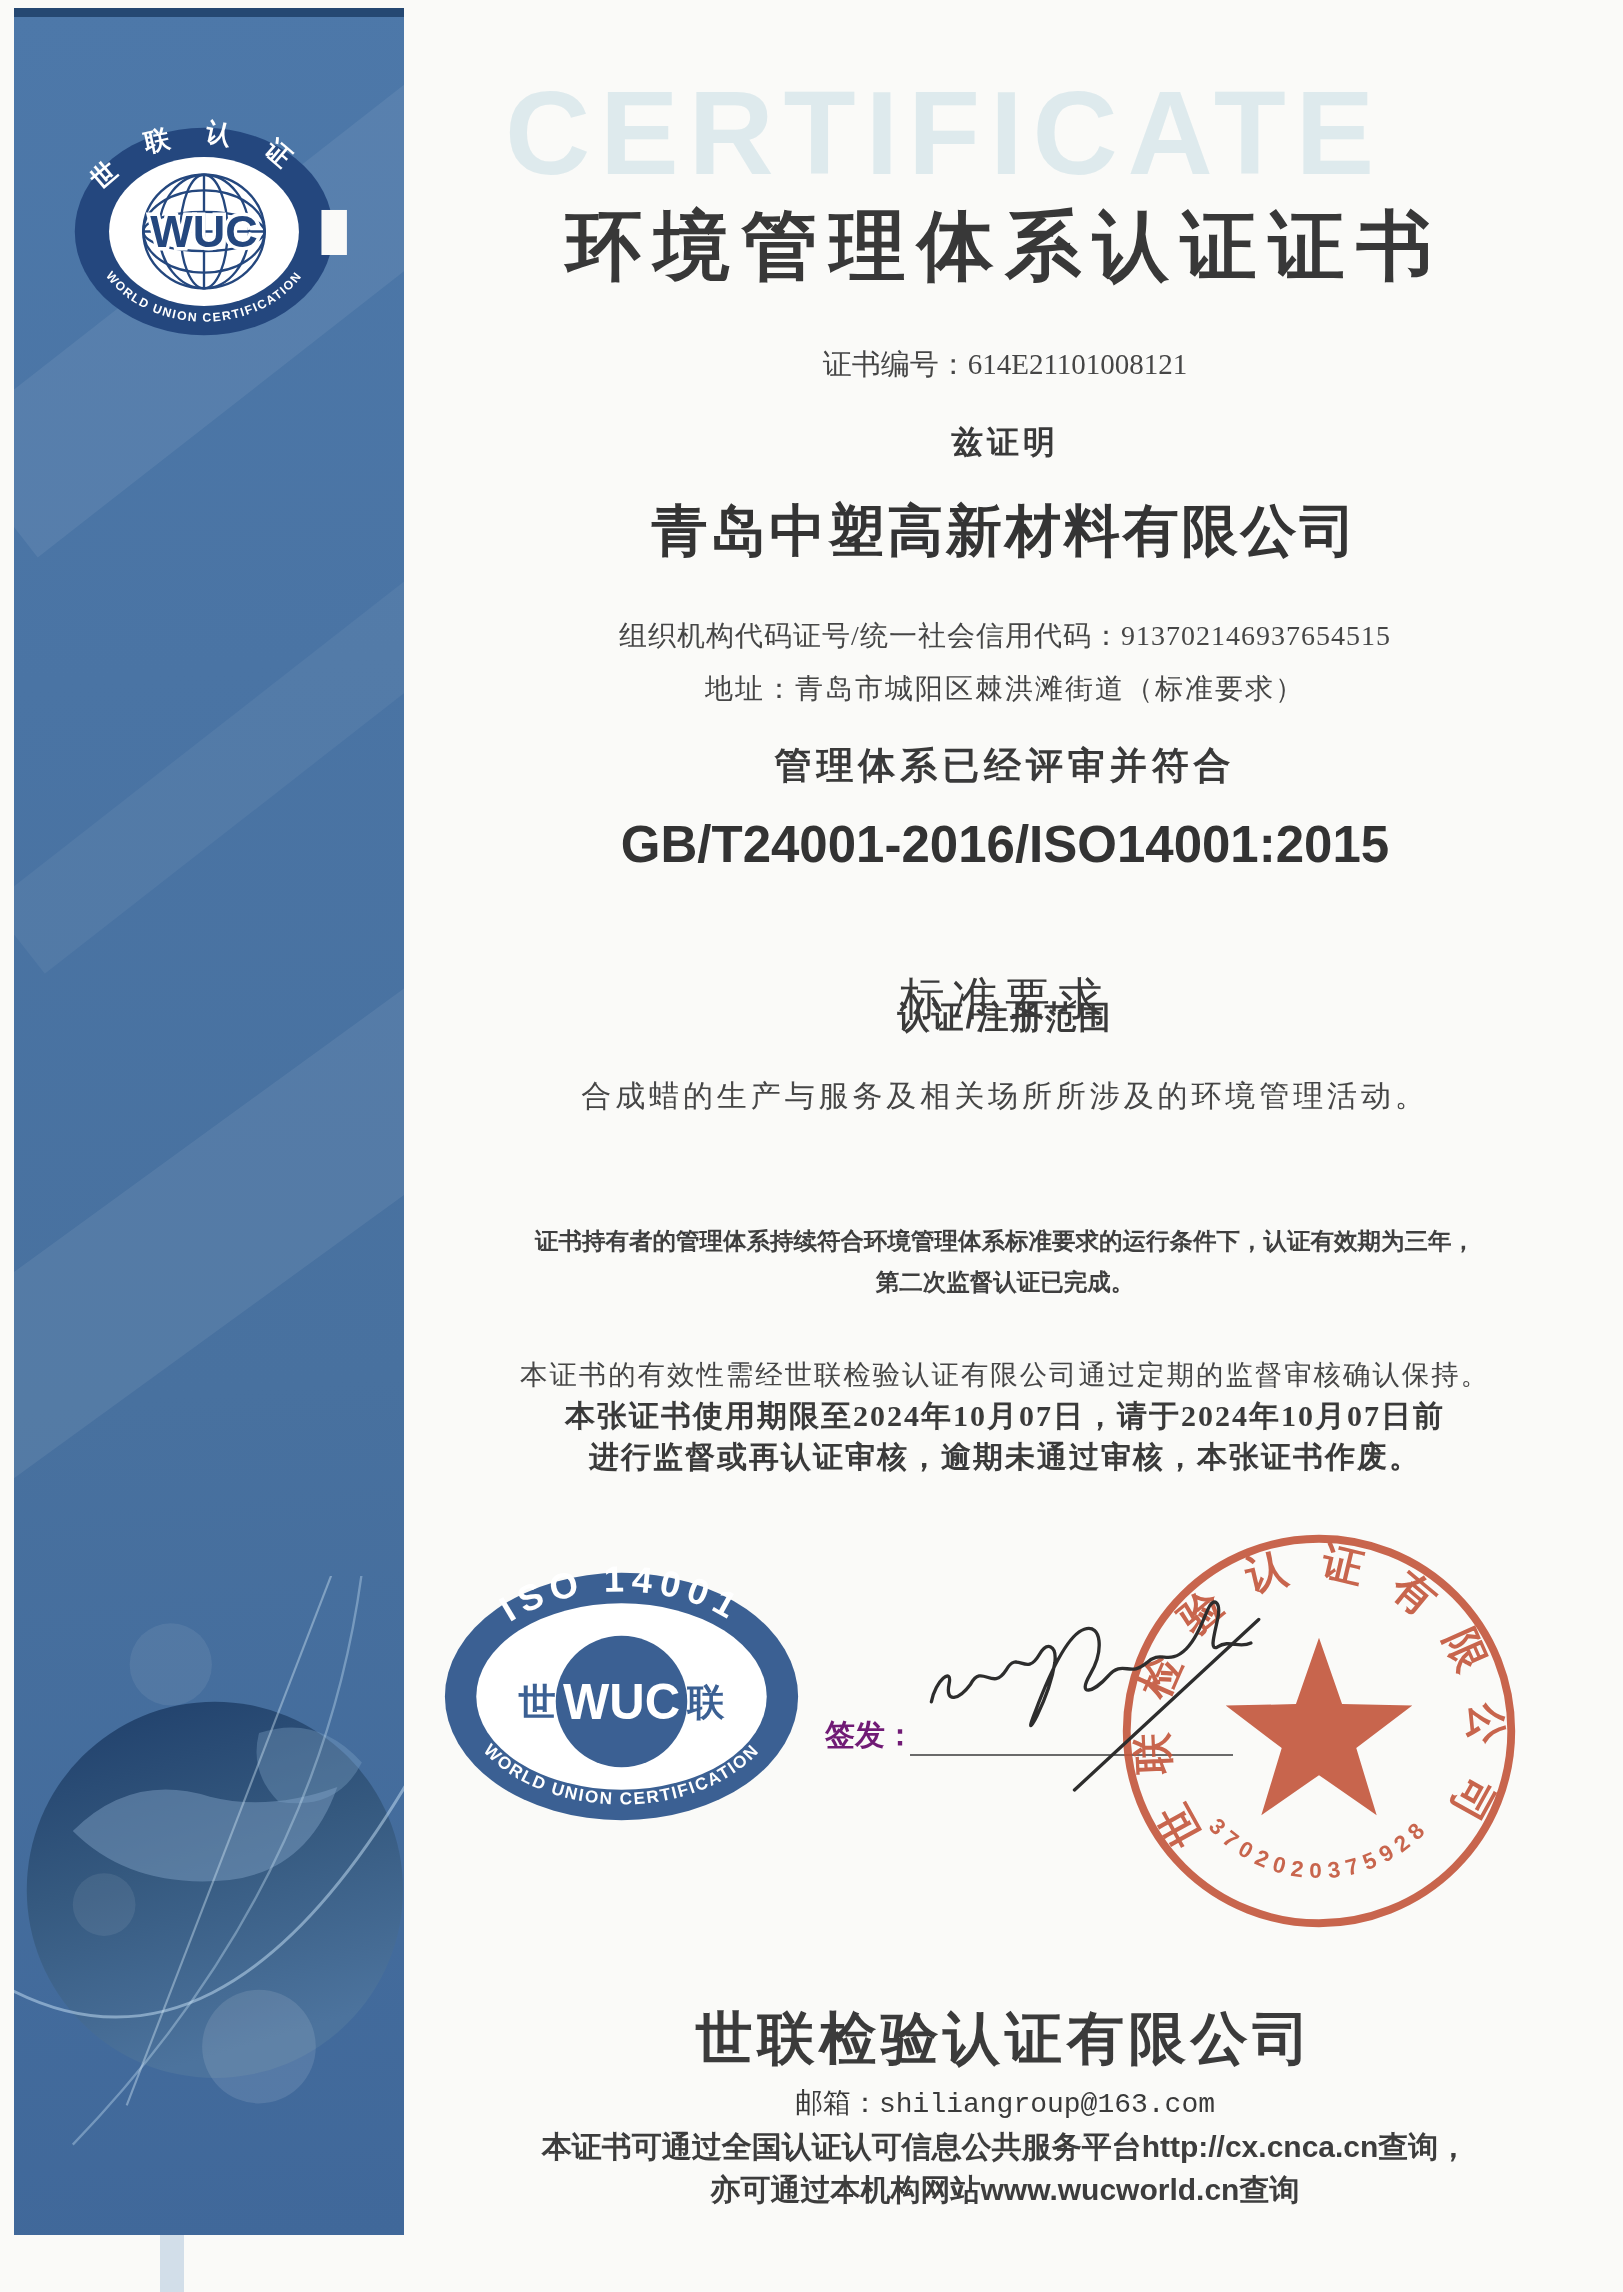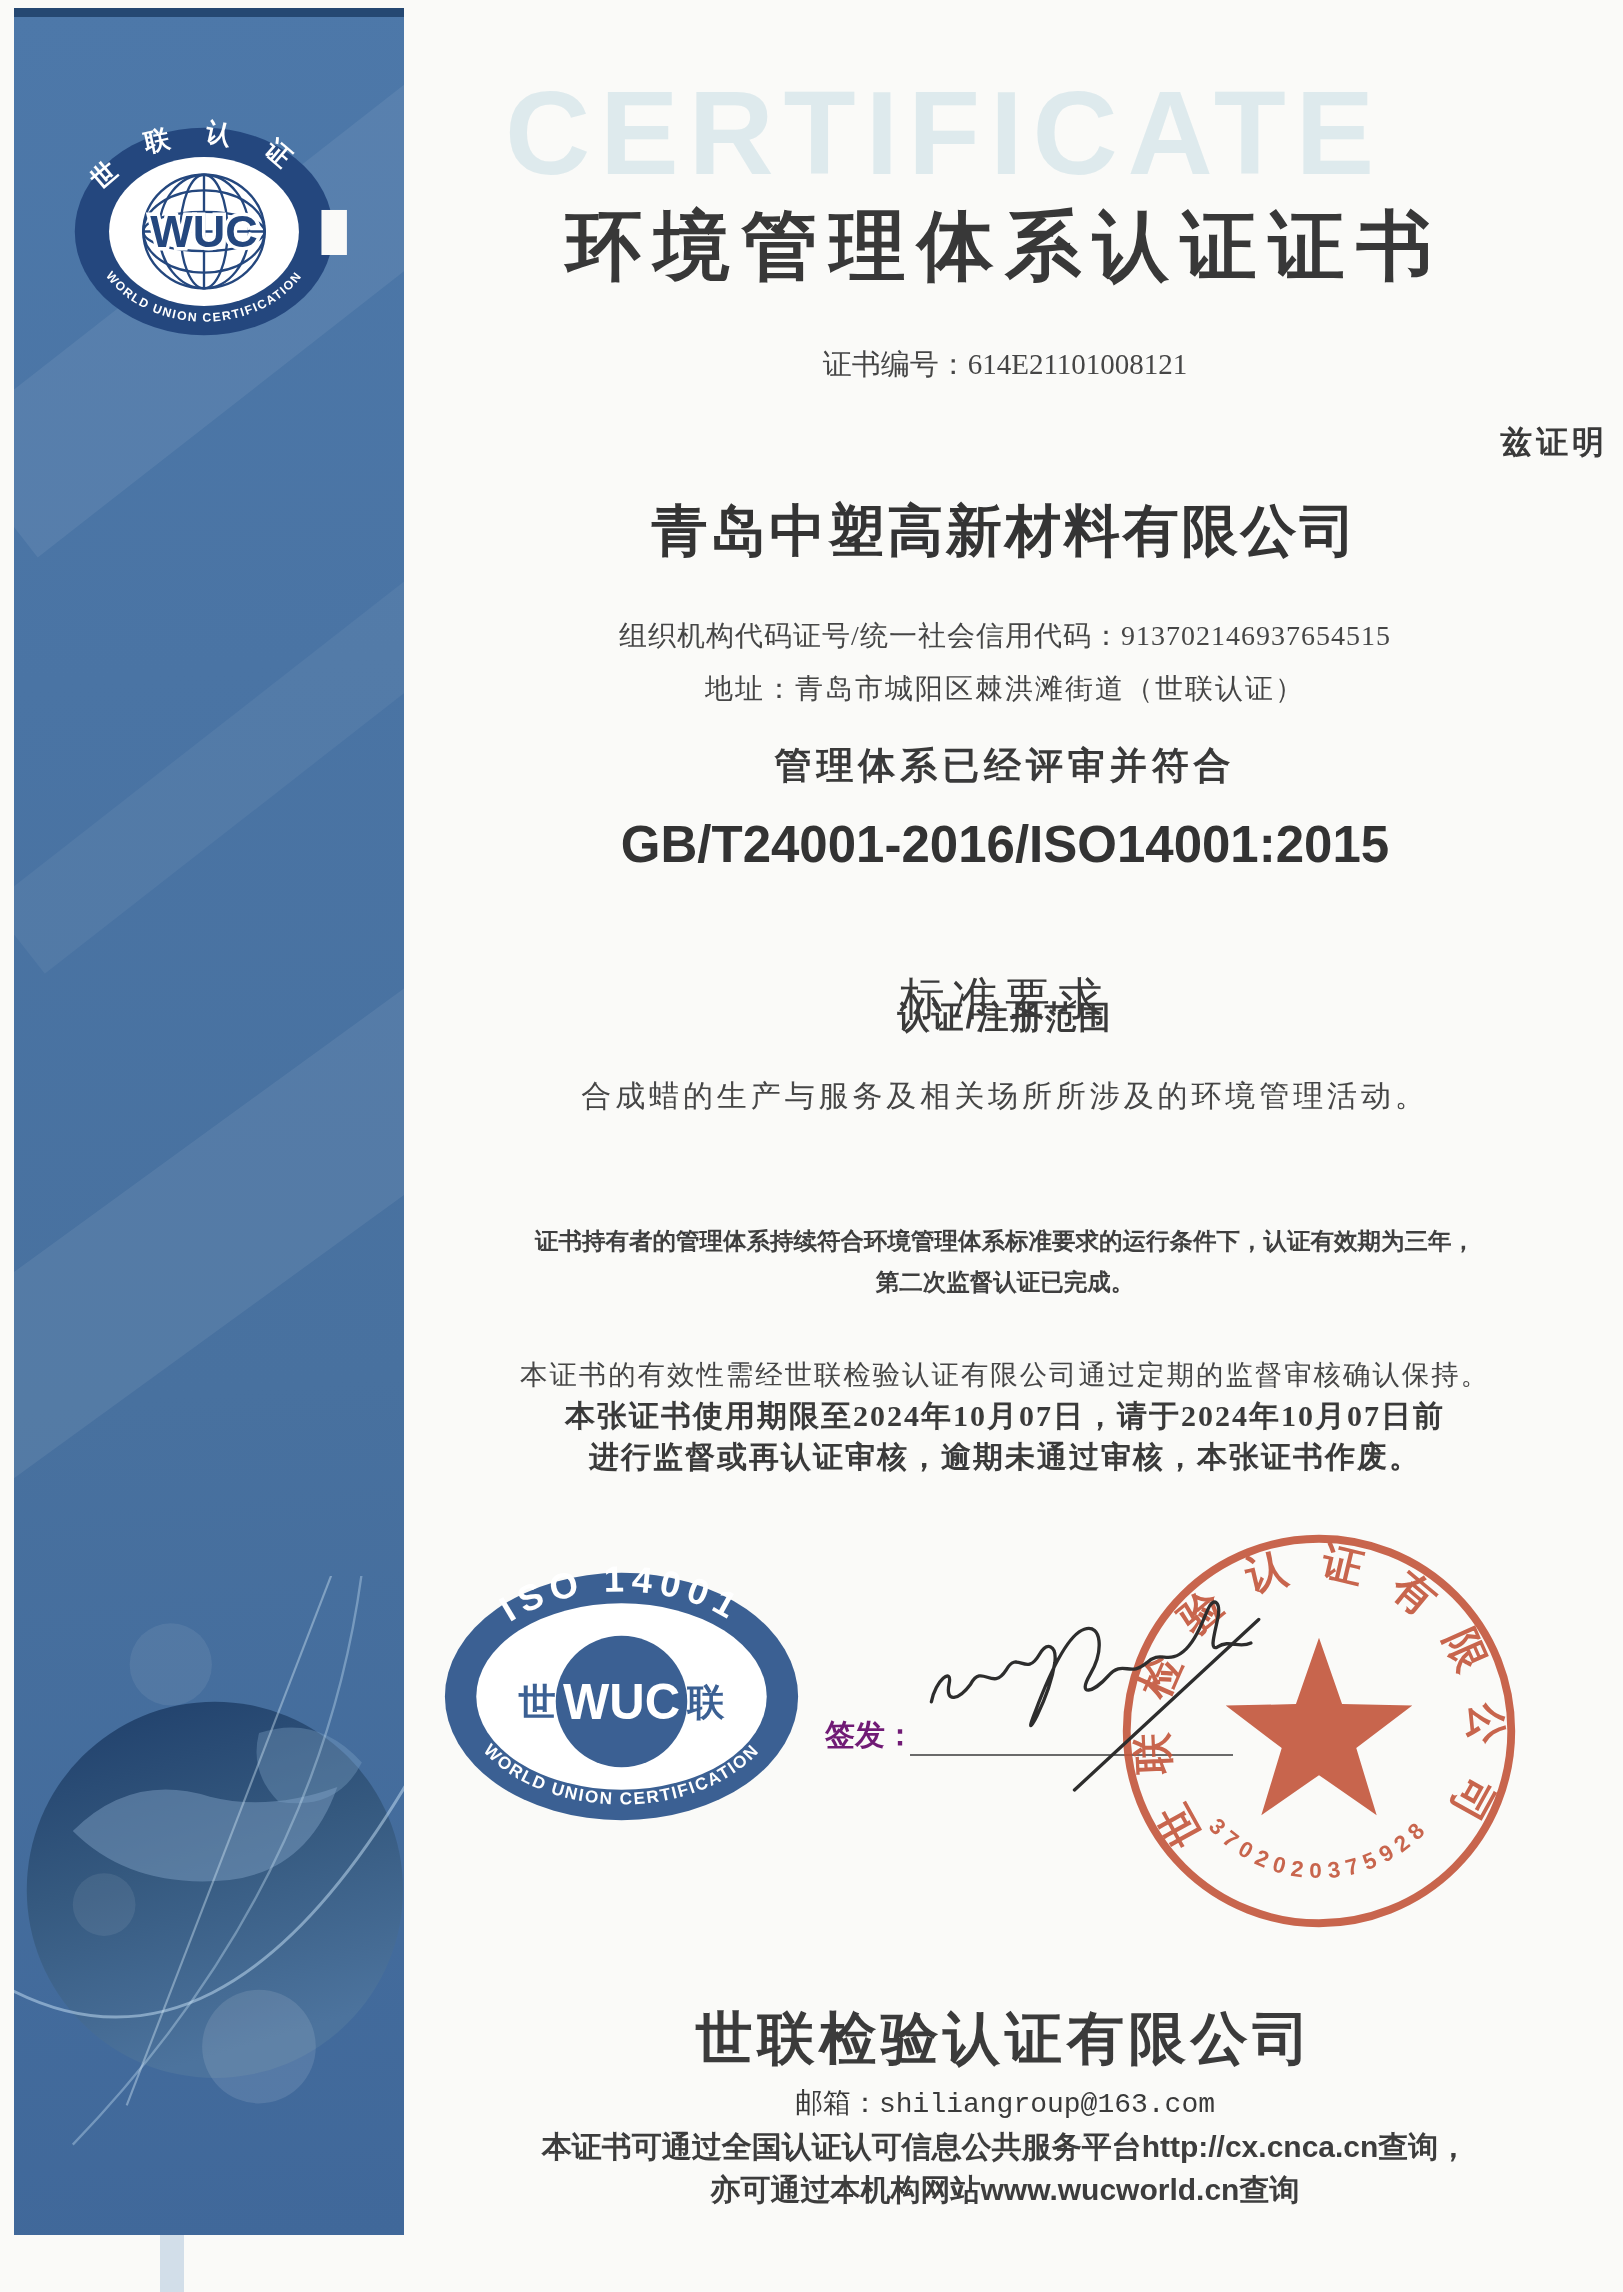--- a/index.html
+++ b/index.html
@@ -33,21 +33,21 @@
   .stamp{position:absolute;left:1113px;top:1525px;width:412px;height:412px;opacity:.90;}
   .signature{position:absolute;left:902px;top:1586px;width:392px;height:211px;z-index:2;}
   .sign-label{position:absolute;left:825px;top:1715px;font-size:30px;font-weight:600;color:#701a75;}
   .sign-line{position:absolute;left:910px;top:1754px;width:323px;height:2px;background:#6a6a6a;}
   
   .line{position:absolute;left:402px;width:1206px;text-align:center;white-space:nowrap;}
   .serif{font-family:"Liberation Serif","DejaVu Serif",serif;color:#464646;}
   .mono{font-family:"Liberation Mono","DejaVu Sans Mono",monospace;}
   .title{top:196px;font-size:76px;font-weight:600;letter-spacing:11.8px;color:#383838;}
   .certno{top:345px;font-size:29px;}
-  .hereby{top:421px;font-size:32px;font-weight:600;letter-spacing:3.9px;text-align:right;}
+  .hereby{top:421px;font-size:32px;font-weight:600;letter-spacing:3.9px;}
   .company{top:494px;font-size:56px;font-weight:600;letter-spacing:2.9px;color:#343434;}
   .orgline{top:617px;font-size:28px;letter-spacing:1px;}
   .addrline{top:670px;font-size:28px;letter-spacing:2px;}
   .assessed{top:741px;font-size:37px;font-weight:700;letter-spacing:4.9px;font-family:Liberation Mono, monospace;}
   .standard{top:815px;font-size:51px;font-weight:700;letter-spacing:0px;color:#333;}
   .stdreq{top:922px;font-size:45px;font-weight:400;letter-spacing:7.8px;margin-top:47px;}
   .scopetitle{top:996px;font-size:32px;font-weight:700;letter-spacing:2px;}
   .scopetext{top:1076px;font-size:30px;letter-spacing:3.9px;}
   .scopenote{top:1140px;font-size:27.4px;letter-spacing:2.9px;}
   .legal{font-size:23.5px;font-weight:600;color:#3f3f3f;}
@@ -124,21 +124,21 @@
       <textPath href="#wl-bot" startOffset="50%" text-anchor="middle">WORLD UNION CERTIFICATION</textPath>
     </text>
   </svg>
 
   <div class="line title">环境管理体系认证证书</div>
   <div class="line certno serif"><span>证书编号：</span><span>614E21101008121</span></div>
 
   <div class="line hereby">兹证明</div>
   <div class="line company">青岛中塑高新材料有限公司</div>
   <div class="line orgline serif">组织机构代码证号/统一社会信用代码：913702146937654515</div>
-  <div class="line addrline serif">地址：青岛市城阳区棘洪滩街道（世联认证）</div>
+  <div class="line addrline serif">地址：青岛市城阳区棘洪滩街道（标准要求）</div>
   <div class="line assessed">管理体系已经评审并符合</div>
   <div class="line standard">GB/T24001-2016/ISO14001:2015</div>
   <div class="line stdreq">标准要求</div>
 
   <div class="line scopetitle">认证/注册范围</div>
   <div class="line scopetext serif">合成蜡的生产与服务及相关场所所涉及的环境管理活动。</div>
 
   <div class="line legal legal2">证书持有者的管理体系持续符合环境管理体系标准要求的运行条件下，认证有效期为三年，</div>
   <div class="line legal legal3">第二次监督认证已完成。</div>
 

